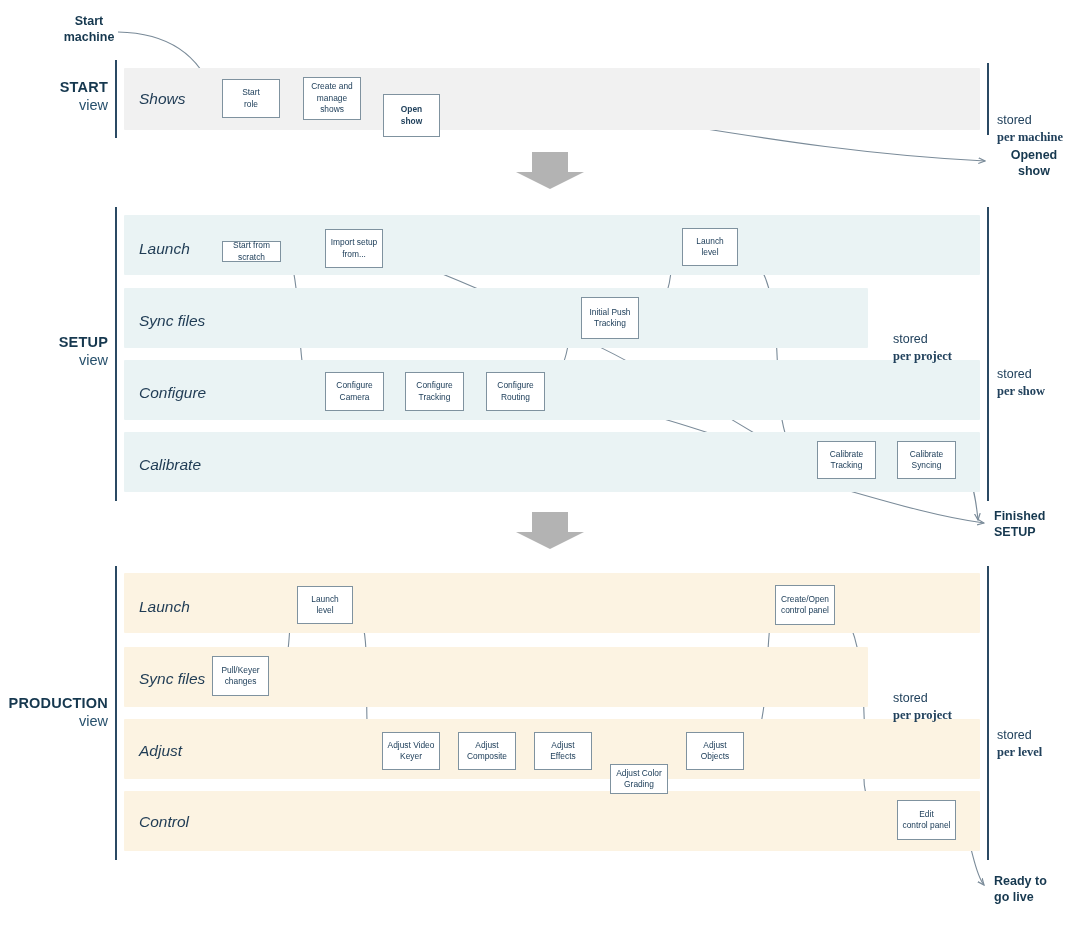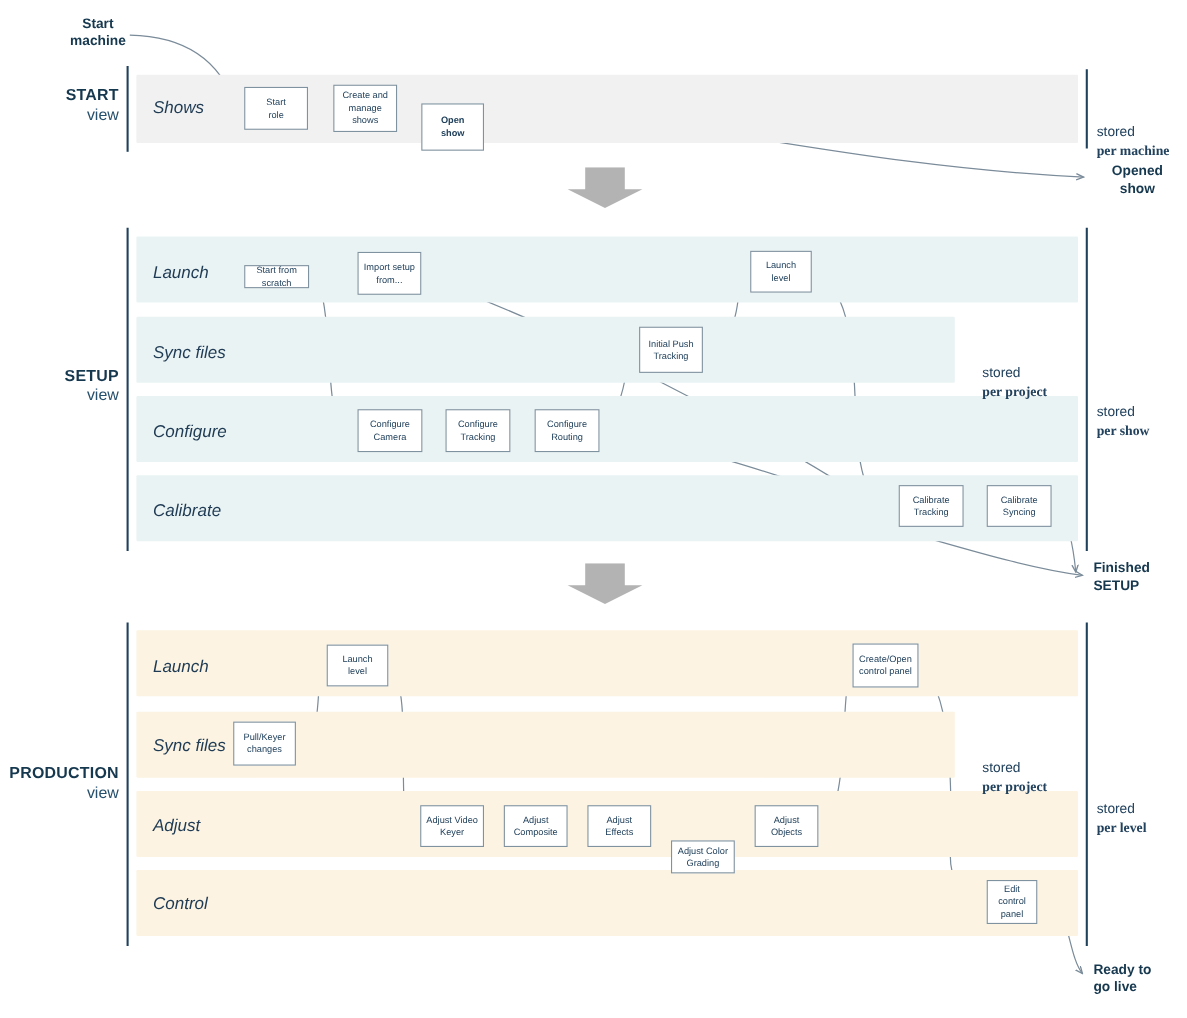--- a/index.html
+++ b/index.html
@@ -281,21 +281,21 @@
 Keyer</div>
   <div class="node" style="left:458px; top:732px; width:58px; height:38px;">Adjust
 Composite</div>
   <div class="node" style="left:534px; top:732px; width:58px; height:38px;">Adjust
 Effects</div>
   <div class="node" style="left:610px; top:724px; width:58px; height:30px;margin-top:40px;">Adjust Color
 Grading</div>
   <div class="node" style="left:686px; top:732px; width:58px; height:38px;">Adjust
 Objects</div>
 
-  <div class="node" style="left:897px; top:800px; width:46px; height:40px;">Edit
+  <div class="node" style="left:897px; top:800px; width:59px; height:40px;">Edit
 control panel</div>
 
   <div class="stored" style="left:893px; top:661px;">
     <span class="l1">stored</span>
     <span class="l2">per project</span>
   </div>
 
   <div class="stored" style="left:997px; top:698px;">
     <span class="l1">stored</span>
     <span class="l2">per level</span>

